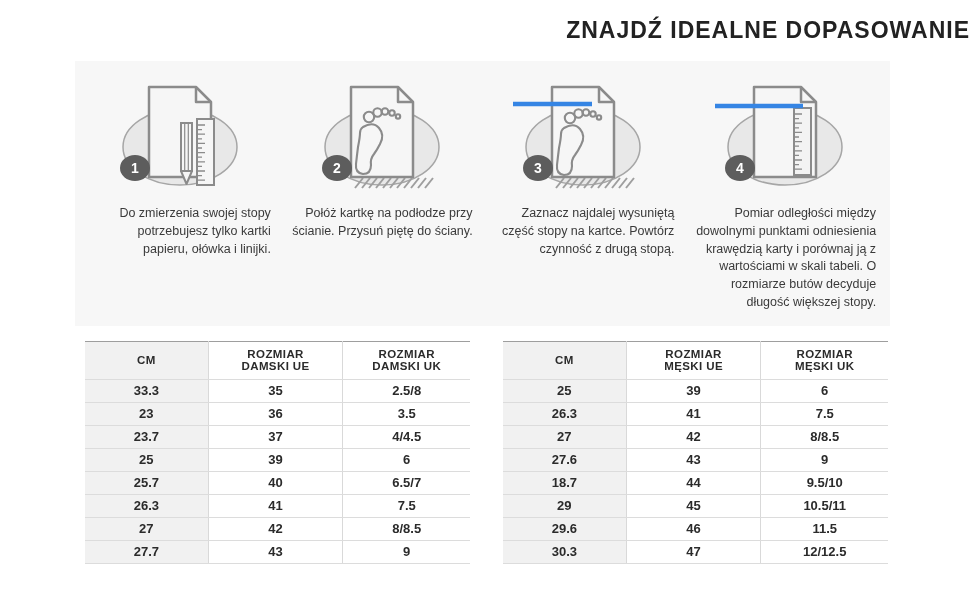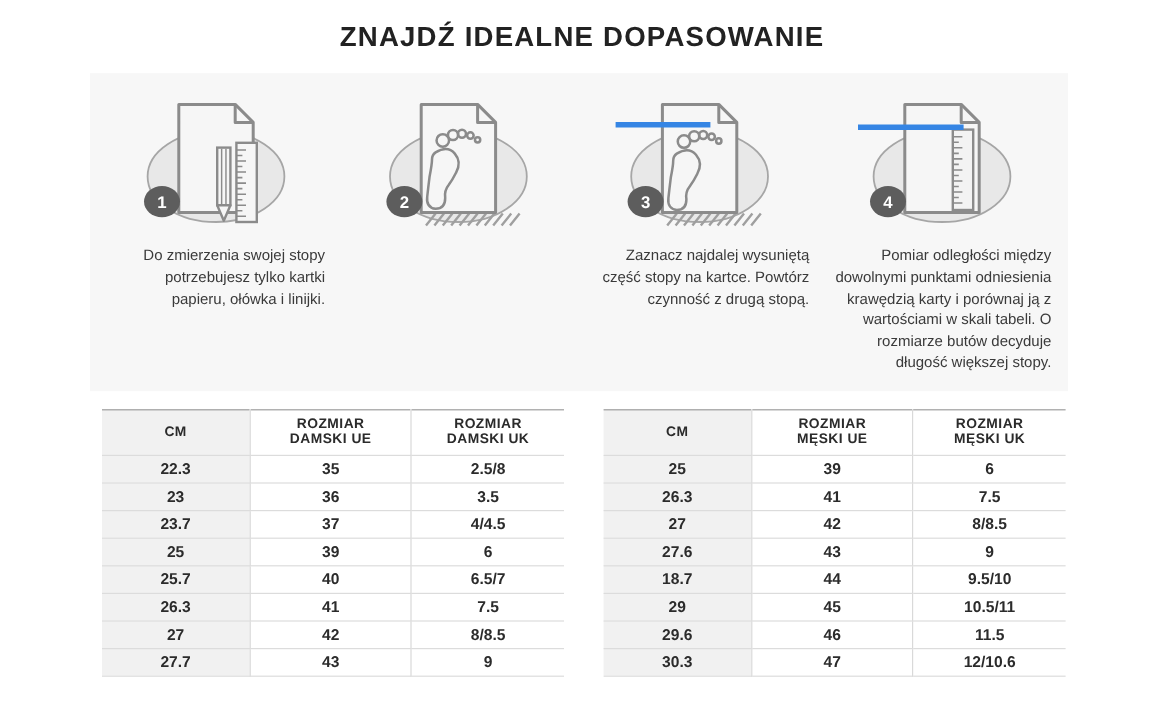--- a/index.html
+++ b/index.html
@@ -1,20 +1,20 @@
 <!DOCTYPE html>
 <html><head>
 <meta charset="utf-8">
 <style>
   * { margin: 0; padding: 0; box-sizing: border-box; }
   html, body { width: 970px; height: 600px; background: #ffffff; overflow: hidden; }
   body { font-family: "Liberation Sans", sans-serif; color: #2f2f2f; }
 
   .page-title {
-    text-align: center;
+    text-align: right;
     font-size: 23px;
     font-weight: bold;
     letter-spacing: 1px;
     color: #222222;
     margin-top: 17px;
   }
 
   .steps-panel {
     width: 815px;
     margin: 17px 80px 0 75px;
@@ -126,20 +126,21 @@
         <circle cx="78" cy="30.5" r="3.3"></circle>
         <circle cx="85" cy="32" r="2.7"></circle>
         <circle cx="91" cy="35.5" r="2.2"></circle>
         <path d="M56 46 Q66 40 72 47 Q78 54 73 63 Q70 69 67 73 Q63 78 64 84 Q64 93 56 93 Q48 92 49 83 Q50 74 51 66 Q53 56 53 52 Q53 48 56 46 Z"></path>
       </g>
       <g>
         <ellipse cx="30" cy="87" rx="15" ry="13" fill="#5d5d5d"></ellipse>
         <text x="30" y="92" text-anchor="middle" font-size="14" font-weight="bold" fill="#ffffff">2</text>
       </g>
     </svg>
+    <p class="step-description">Połóż kartkę na podłodze przy ścianie. Przysuń piętę do ściany.</p>
   </div>
 
   <div class="step-item">
     <svg class="step-illustration" width="150" height="112" viewBox="0 0 150 112">
       <ellipse cx="75" cy="66" rx="57" ry="38" fill="#e8e8e8" stroke="#a6a6a6" stroke-width="1.5"></ellipse>
       <path d="M48 107 L56 97 M55 107 L63 97 M62 107 L70 97 M69 107 L77 97 M76 107 L84 97 M83 107 L91 97 M90 107 L98 97 M97 107 L105 97 M104 107 L112 97 M111 107 L119 97 M118 107 L126 97" stroke="#9f9f9f" stroke-width="2" fill="none"></path>
       <path d="M44 6 L91 6 L106 21 L106 96 L44 96 Z" fill="#f6f6f6" stroke="#8b8b8b" stroke-width="2.5" stroke-linejoin="round"></path>
       <path d="M91 6 L91 21 L106 21" fill="none" stroke="#8b8b8b" stroke-width="2.5" stroke-linejoin="round"></path>
       <g fill="none" stroke="#8b8b8b" stroke-width="2.1">
         <circle cx="62" cy="37" r="5.2"></circle>
@@ -190,21 +191,21 @@
       <tr>
         <th>CM</th>
         <th>ROZMIAR
 DAMSKI UE</th>
         <th>ROZMIAR
 DAMSKI UK</th>
       </tr>
     </thead>
     <tbody>
         <tr>
-          <td>22.3</td>
+          <td>33.3</td>
           <td>35</td>
           <td>2.5/8</td>
         </tr>
         <tr>
           <td>23</td>
           <td>36</td>
           <td>3.5</td>
         </tr>
         <tr>
           <td>23.7</td>
@@ -286,18 +287,18 @@
           <td>10.5/11</td>
         </tr>
         <tr>
           <td>29.6</td>
           <td>46</td>
           <td>11.5</td>
         </tr>
         <tr>
           <td>30.3</td>
           <td>47</td>
-          <td>12/10.6</td>
+          <td>12/12.5</td>
         </tr>
       </tbody>
   </table>
 
 </div>
 
 </body></html>

